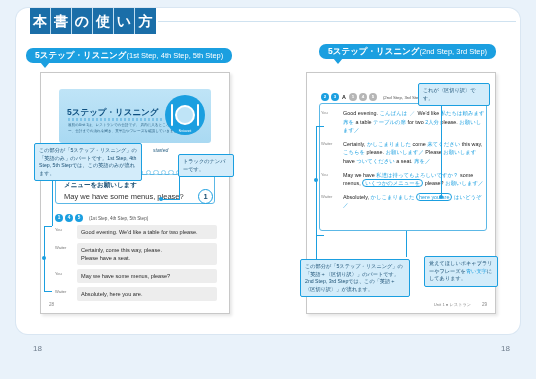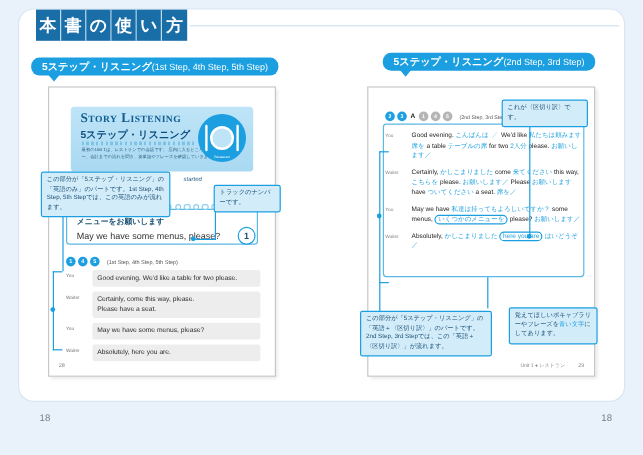--- a/index.html
+++ b/index.html
@@ -329,21 +329,20 @@
     <span class="ch">方</span>
   </div>
 
   <div class="ribbon l">
     <span>5ステップ・リスニング</span><span class="sub">(1st Step, 4th Step, 5th Step)</span>
   </div>
 
   <div class="page left">
 
     <div class="sl-card">
-      <div class="sl-title">Story Listening</div>
       <div class="sl-sub">5ステップ・リスニング</div>
       <div class="sl-dots"></div>
       <div class="sl-body">最初のUnit 1は、レストランでの会話です。 店内に入るところから、オーダー、会計までの流れを聞き、英単語やフレーズを確認していきましょう。</div>
       <div class="sl-icon">
         <span class="fork"></span>
         <span class="knife"></span>
         <span class="plate"></span>
         <span class="cap">Restaurant</span>
       </div>
     </div>

